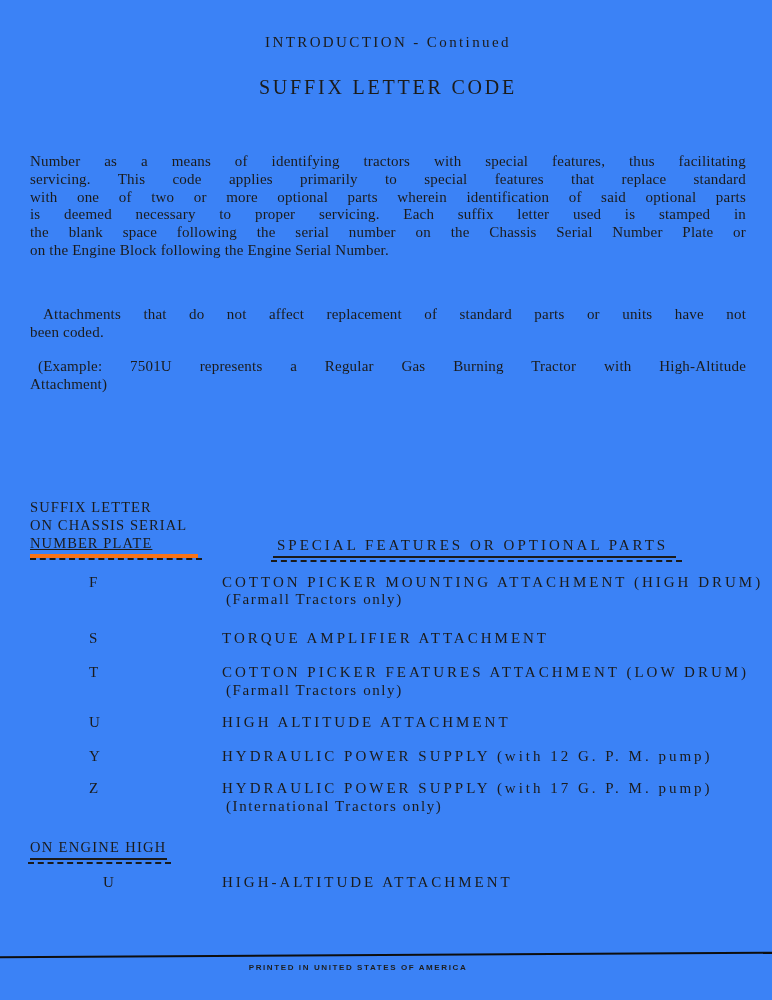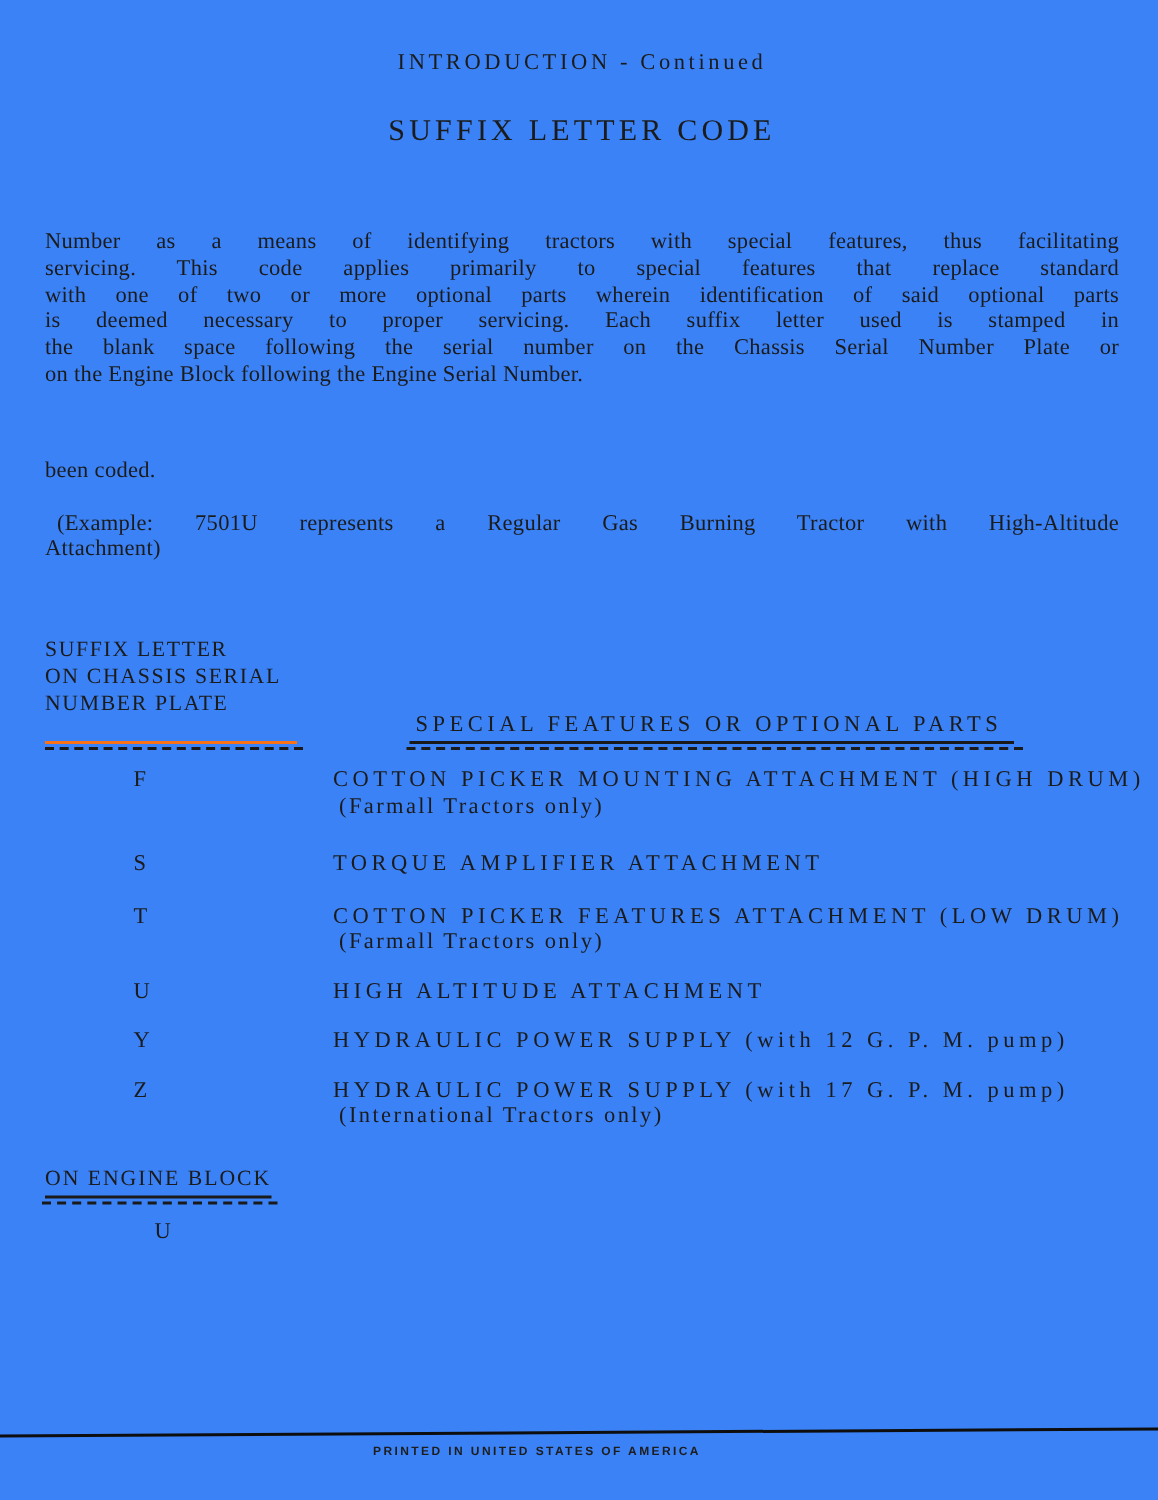--- a/index.html
+++ b/index.html
@@ -32,34 +32,35 @@
   .para { font-size:15px; line-height:17.8px; letter-spacing:0.2px; }
   .para1 { margin-top:54px; }
   .para2 { margin-top:46px; }
   .para3 { margin-top:17px; }
   .pl { min-height:17.8px; }
   .j { text-align:justify; text-align-last:justify; word-spacing:0.5px; }
   .ind { text-indent:13px; }
   .ind2 { text-indent:8px; }
 
   
-  .thead { margin-top:48px; display:flex; align-items:flex-end; }
+  .thead { margin-top:104px; display:flex; align-items:flex-end; }
   .th-left {
     width:168px;
     font-size:14.5px;
     letter-spacing:1.1px;
     line-height:18px;
     white-space:nowrap;
   }
   .uline {
     display:block;
     width:168px;
-    border-bottom:2px solid #f97316;
-    padding-bottom:16px;
-    position:relative;
+    border-bottom:4px solid #f97316;
+    padding-bottom:2px;
+    position:relative;
+    text-decoration:underline;
   }
   .uline::after {
     content:"";
     position:absolute; left:0; right:-4px; bottom:-6px;
     border-bottom:2px dashed #1a1a1a;
   }
   .th-right {
     margin-left:75px;
     font-size:15px;
     letter-spacing:3px;
@@ -144,20 +145,21 @@
     <div class="para para1">
       <div class="pl j">Number as a means of identifying tractors with special features, thus facilitating</div>
       <div class="pl j">servicing.  This code applies primarily to special features that replace standard</div>
       <div class="pl j">with one of two or more optional parts wherein identification of said optional parts</div>
       <div class="pl j">is deemed necessary to proper servicing.  Each suffix letter used is stamped in</div>
       <div class="pl j">the blank space following the serial number on the Chassis Serial Number Plate or</div>
       <div class="pl">on the Engine Block following the Engine Serial Number.</div>
     </div>
 
     <div class="para para2">
+      <div class="pl j ind">Attachments that do not affect replacement of standard parts or units have not</div>
       <div class="pl">been coded.</div>
     </div>
 
     <div class="para para3">
       <div class="pl j ind2">(Example: 7501U represents a Regular Gas Burning Tractor with High-Altitude</div>
       <div class="pl">Attachment)</div>
     </div>
 
     <div class="thead">
       <div class="th-left">
@@ -211,23 +213,26 @@
         <div class="letter-cell">Z</div>
         <div class="desc-cell">
           <div class="feature">HYDRAULIC POWER SUPPLY (with 17 G. P. M. pump)</div>
           <div class="note">(International Tractors only)</div>
         </div>
       </div>
 
     </div>
 
     <div>
-      <span class="sec2-header">ON ENGINE BLOCK</span>
+      <span class="sec2-header">ON ENGINE HIGH</span>
       <div class="trow row-u2">
         <div class="letter-cell">U</div>
+        <div class="desc-cell">
+          <div class="feature">HIGH-ALTITUDE ATTACHMENT</div>
+        </div>
       </div>
     </div>
 
   </div>
 
   <div class="footer-rule"></div>
   <div class="footer-text">PRINTED IN UNITED STATES OF AMERICA</div>
 </div>
 
 </body></html>

